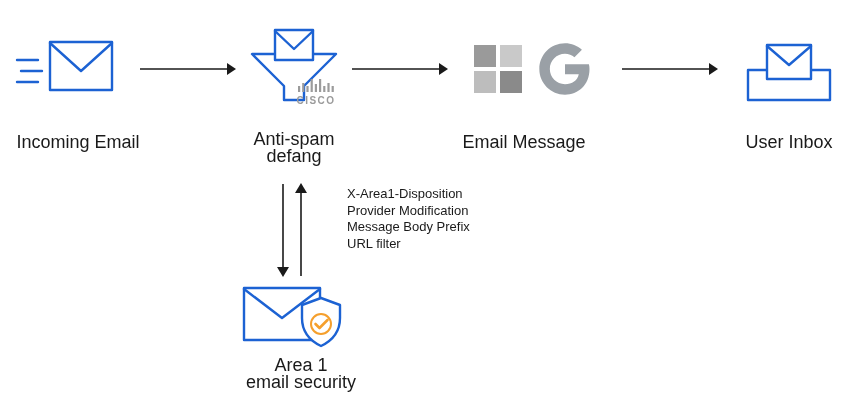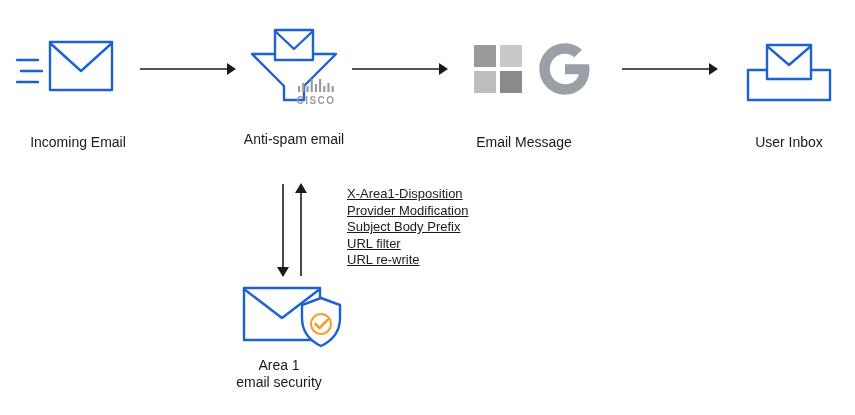--- a/index.html
+++ b/index.html
@@ -7,22 +7,22 @@
     --ink:#1a1a1a;
     --gray:#9b9b9b;
     --ms-tl:#9a9a9a; --ms-tr:#c9c9c9; --ms-bl:#bdbdbd; --ms-br:#8a8a8a;
     --google-gray:#9aa0a6;
     --check-orange:#f59f2c;
   }
   *{margin:0;padding:0;box-sizing:border-box;}
   body{background:#fff;font-family:"Liberation Sans", sans-serif;}
   .canvas{position:relative;width:855px;height:415px;background:#ffffff;overflow:hidden;}
   .abs{position:absolute;}
-  .label{position:absolute;font-size:14px;line-height:17px;text-align:center;color:var(--ink);}
-  .annotations{position:absolute;left:347px;top:186px;font-size:13px;line-height:16.5px;color:var(--ink);text-align:left;text-decoration:underline;}
+  .label{position:absolute;font-size:18px;line-height:17px;text-align:center;color:var(--ink);}
+  .annotations{position:absolute;left:347px;top:186px;font-size:13px;line-height:16.5px;color:var(--ink);text-align:left;}
   svg{display:block;overflow:visible;}
   .ln{stroke:var(--blue);stroke-width:2.4;fill:none;stroke-linecap:round;stroke-linejoin:round;}
   .shape{stroke:var(--blue);stroke-width:2.4;fill:#fff;stroke-linejoin:round;}
   .arrow-line{stroke:var(--ink);stroke-width:1.6;fill:none;}
   .arrow-head{fill:var(--ink);stroke:none;}
   .cisco-bar{fill:var(--gray);}
   .cisco-text{fill:var(--gray);font-family:"Liberation Sans",sans-serif;font-weight:bold;font-size:10px;letter-spacing:1.5px;}
 </style>
 </head>
 <body>
@@ -54,21 +54,21 @@
       <rect class="cisco-bar" x="12.6" y="7" width="2.2" height="13"></rect>
       <rect class="cisco-bar" x="16.8" y="12" width="2.2" height="8"></rect>
       <rect class="cisco-bar" x="21" y="7" width="2.2" height="13"></rect>
       <rect class="cisco-bar" x="25.2" y="14" width="2.2" height="6"></rect>
       <rect class="cisco-bar" x="29.4" y="11" width="2.2" height="9"></rect>
       <rect class="cisco-bar" x="33.6" y="14" width="2.2" height="6"></rect>
       <text class="cisco-text" x="18" y="32" text-anchor="middle">CISCO</text>
     </g>
   </svg>
   <div class="label" style="left:233px;top:131px;width:122px;">
-    <div>Anti-spam email</div>
+    <div>Anti-spam defang</div>
   </div>
 
   <svg class="abs" style="left:352px;top:61px;" width="96" height="16" viewBox="0 0 96 16">
     <line class="arrow-line" x1="0" y1="8" x2="87" y2="8"></line>
     <polygon class="arrow-head" points="87,2 87,14 96,8"></polygon>
   </svg>
 
   <svg class="abs" style="left:474px;top:45px;" width="48" height="48" viewBox="0 0 48 48">
     <rect x="0" y="0" width="22" height="22" style="fill:var(--ms-tl)"></rect>
     <rect x="26" y="0" width="22" height="22" style="fill:var(--ms-tr)"></rect>
@@ -95,30 +95,29 @@
   <svg class="abs" style="left:270px;top:182px;" width="44" height="96" viewBox="0 0 44 96">
     <line class="arrow-line" x1="13" y1="2" x2="13" y2="86"></line>
     <polygon class="arrow-head" points="7,85 19,85 13,95"></polygon>
     <line class="arrow-line" x1="31" y1="94" x2="31" y2="10"></line>
     <polygon class="arrow-head" points="25,11 37,11 31,1"></polygon>
   </svg>
 
   <div class="annotations">
     <div>X-Area1-Disposition</div>
     <div>Provider Modification</div>
-    <div>Subject Body Prefix</div>
+    <div>Message Body Prefix</div>
     <div>URL filter</div>
-    <div>URL re-write</div>
   </div>
 
   <svg class="abs" style="left:242px;top:284px;" width="100" height="74" viewBox="0 0 100 74">
     <rect class="shape" x="2" y="4" width="76" height="52"></rect>
     <path class="ln" d="M2,5 L40,34 L78,5"></path>
     <path class="shape" d="M79,14 l19,7 v13 c0,14 -8.5,23 -19,28 c-10.5,-5 -19,-14 -19,-28 v-13 Z"></path>
     <circle cx="79" cy="40" r="10" style="fill:none;stroke:var(--check-orange);stroke-width:2;"></circle>
     <path d="M73.5,40 l4,4 l8,-8" style="fill:none;stroke:var(--check-orange);stroke-width:2.6;stroke-linecap:round;stroke-linejoin:round;"></path>
   </svg>
-  <div class="label" style="left:218px;top:357px;width:122px;">
+  <div class="label" style="left:240px;top:357px;width:122px;">
     <div>Area 1</div>
     <div>email security</div>
   </div>
 
 </div>
 
 </body></html>

